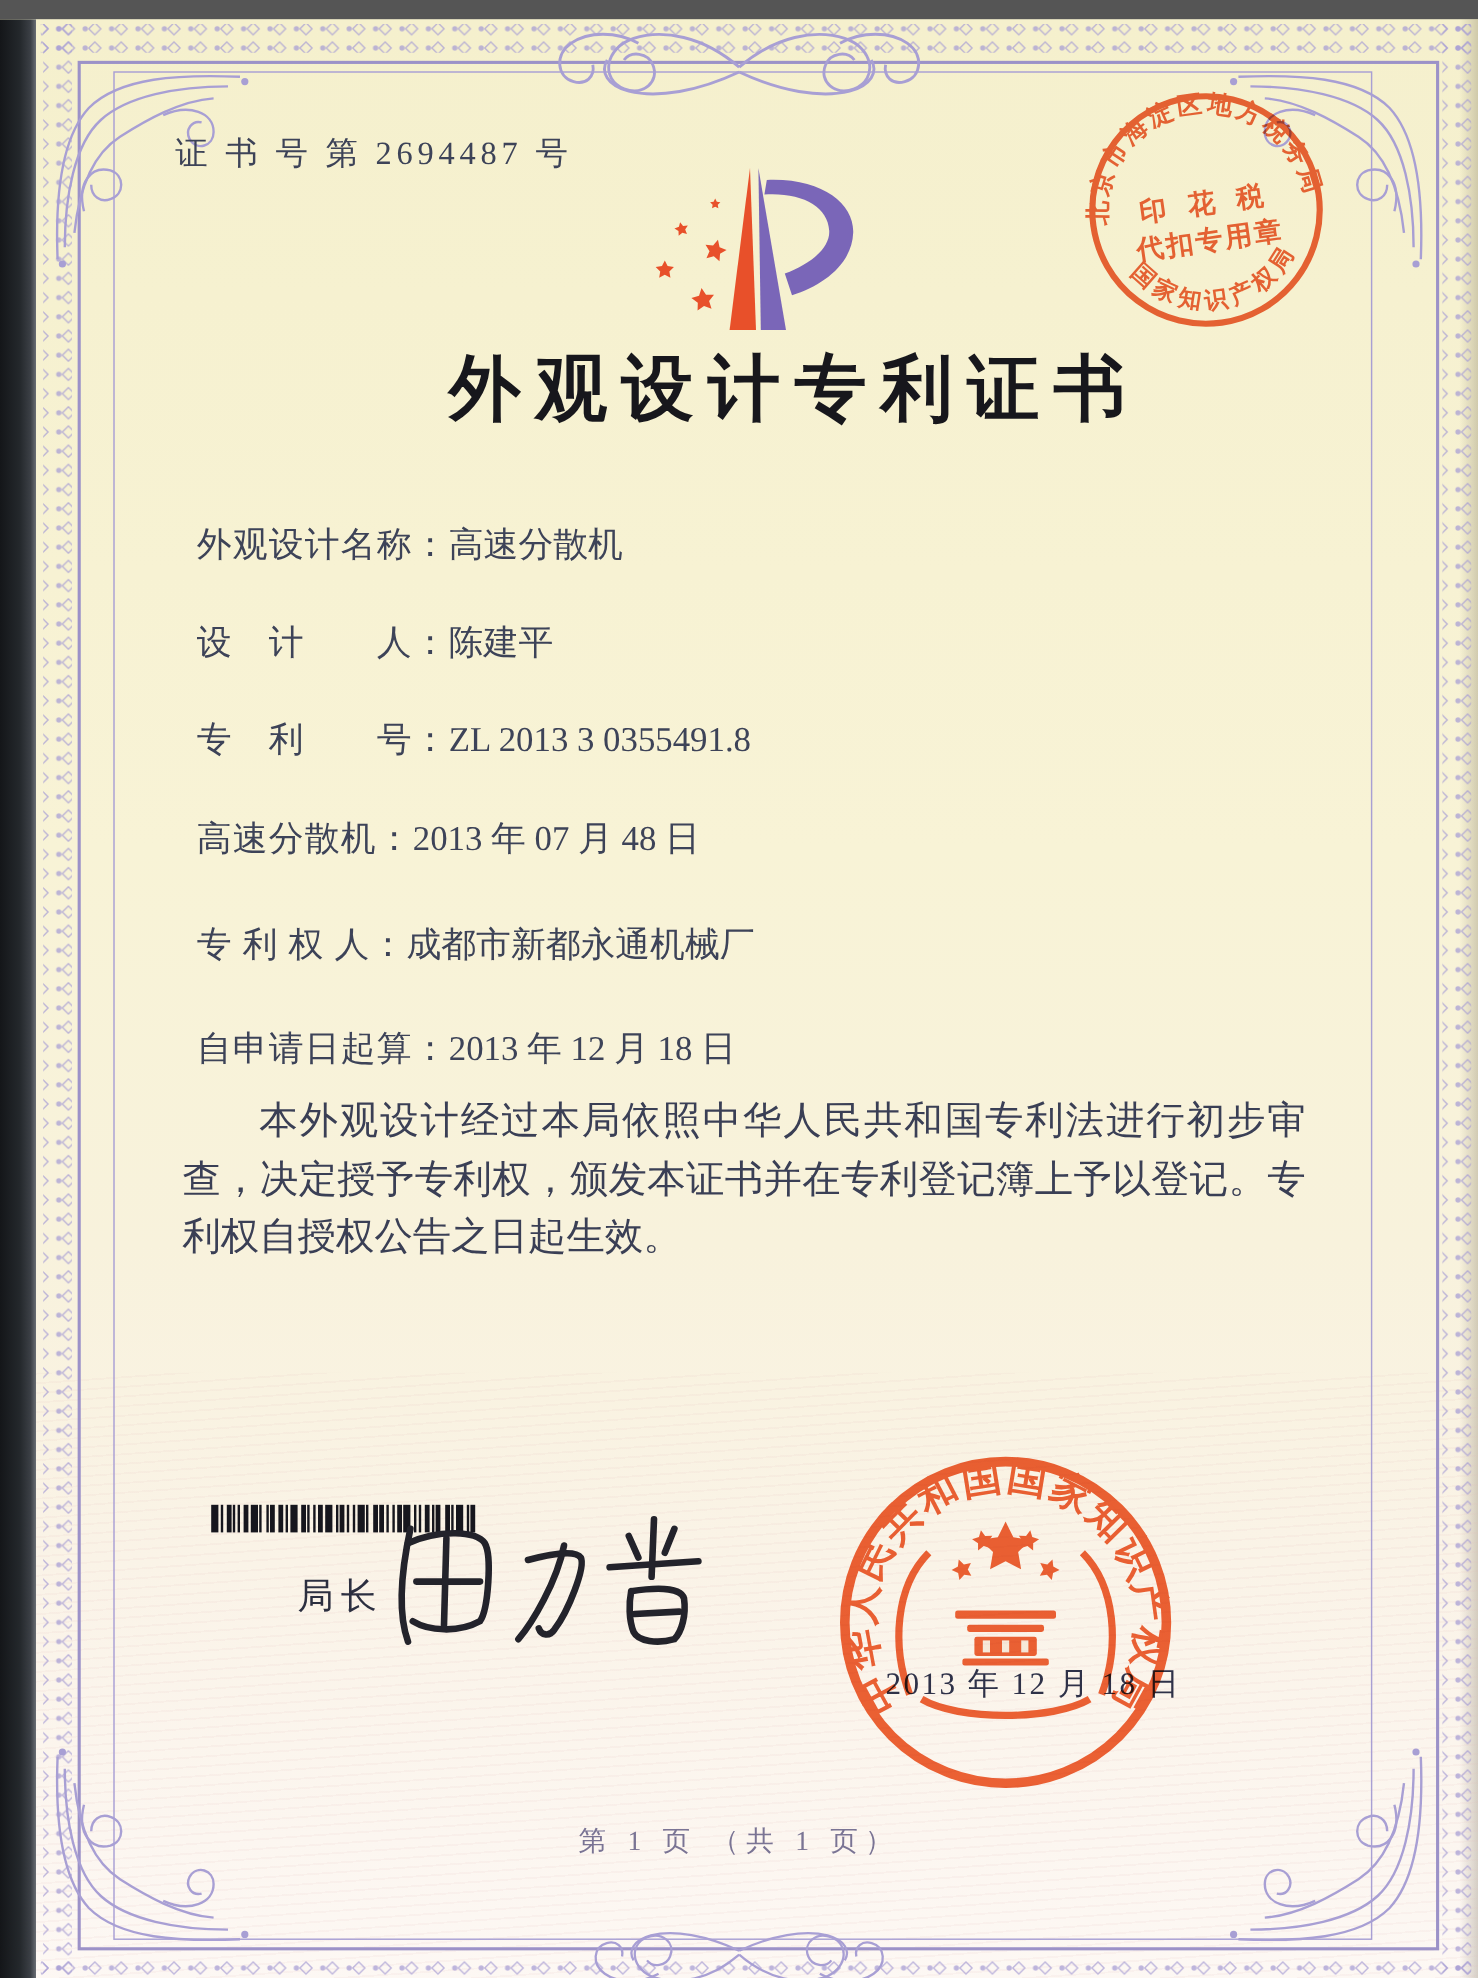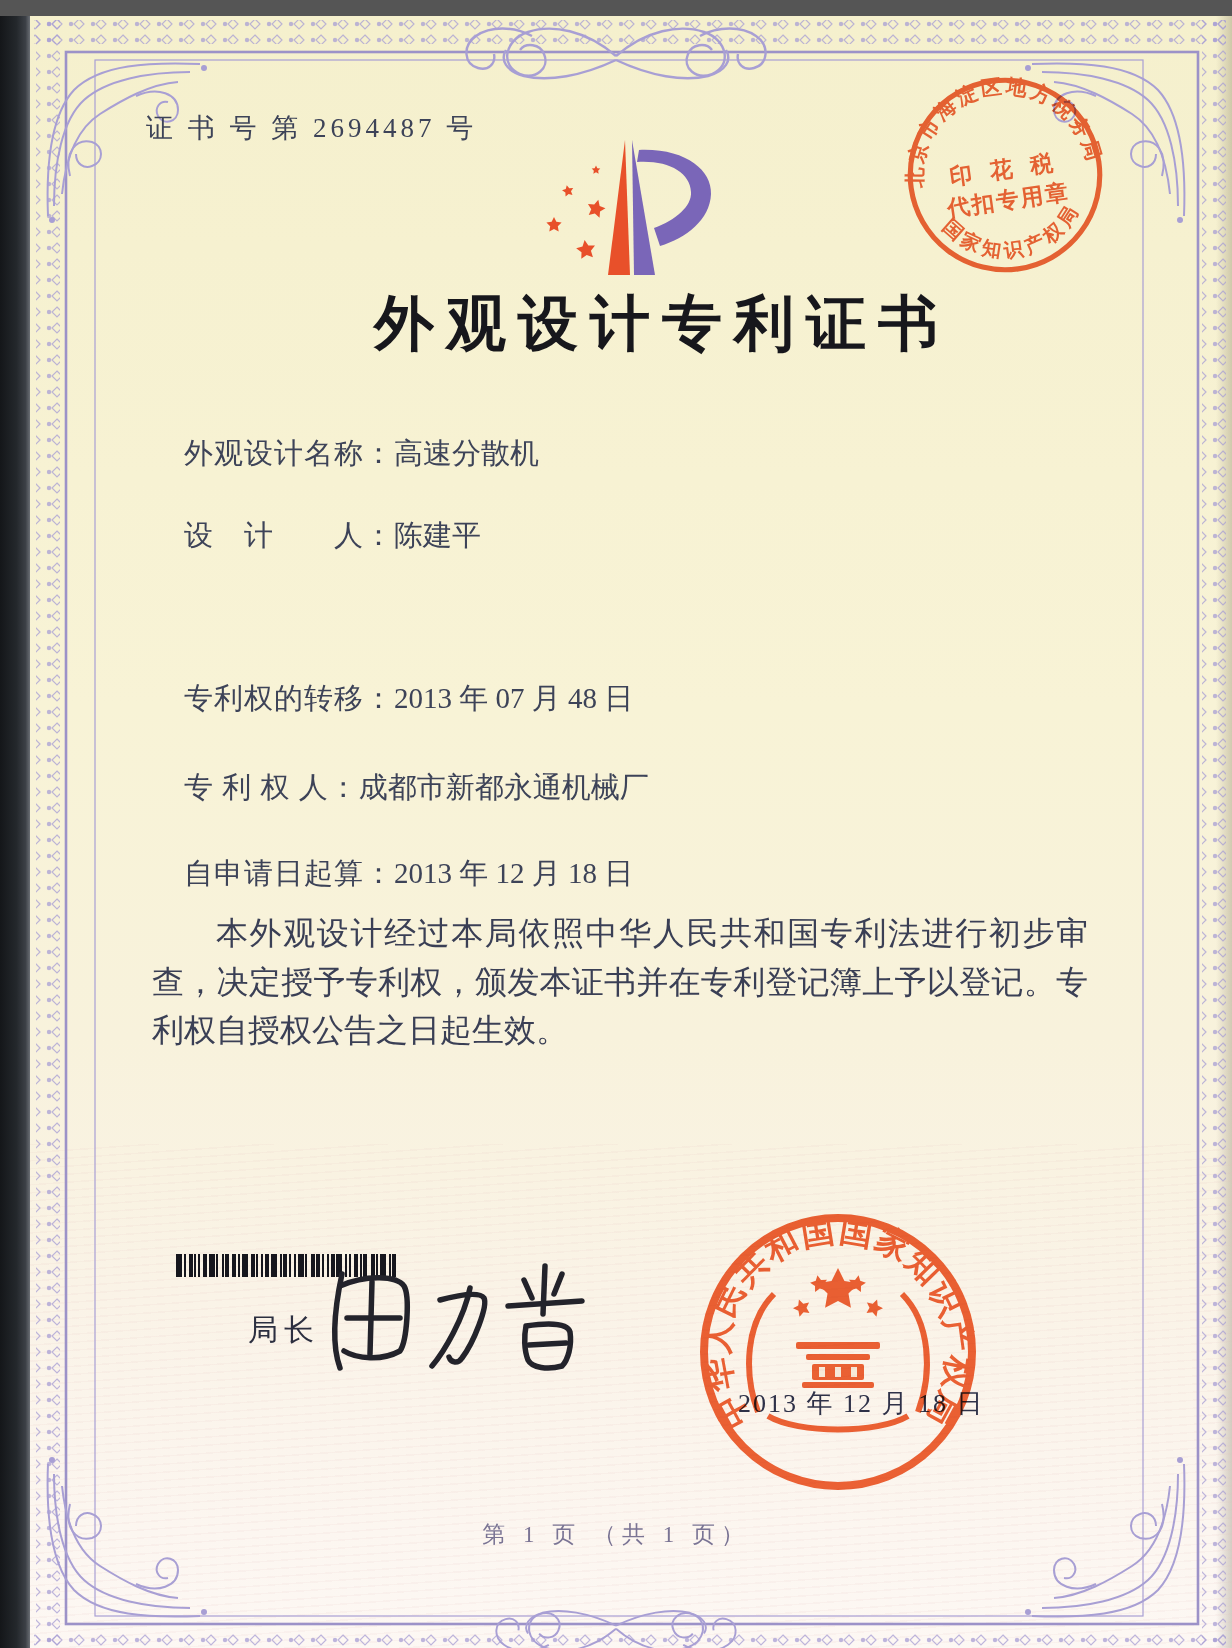--- a/index.html
+++ b/index.html
@@ -16,21 +16,21 @@
   .spine{left:0;top:0;width:30px;height:1648px;
     background:linear-gradient(90deg,#141619,#24282c 55%,#3c4046 85%,#6a6e74);}
   .edge-shadow{right:0;top:0;width:16px;height:1648px;
     background:linear-gradient(270deg,rgba(90,80,60,.25),rgba(90,80,60,0));}
   .guilloche{left:30px;bottom:0;width:1202px;height:520px;opacity:.5;
     background:repeating-linear-gradient(176deg,rgba(226,186,186,.22) 0 1.5px,rgba(255,255,255,0) 1.5px 8px);}
   
   .cert-no{left:146px;top:94px;font-size:27px;letter-spacing:4px;color:#3d4358;}
   .title{left:0;top:268px;width:1232px;text-align:center;font-size:60px;font-weight:700;
     letter-spacing:12px;color:#17171c;padding-left:46px;}
-  .field{left:184px;font-size:29px;color:#3d4358;white-space:nowrap;}
+  .field{left:164px;font-size:29px;color:#3d4358;white-space:nowrap;}
   .field .lbl{letter-spacing:1px;}
   .body-text{left:152px;top:893px;width:936px;font-size:32px;line-height:1.52;
     color:#3a3f55;text-align:justify;}
   .body-text p{margin:0 0 3px 0;text-indent:2em;}
   .footer{left:0;top:1503px;width:1232px;text-align:center;font-size:23px;
     letter-spacing:6px;color:#7a7494;}
   .bureau-chief{left:248px;top:1294px;font-size:30px;letter-spacing:6px;color:#2c2f40;}
   .seal-date{left:738px;top:1370px;font-size:26px;letter-spacing:2px;color:#2e3148;z-index:6;}
   .barcode{left:176px;top:1238px;width:236px;height:23px;font-size:0;z-index:3;}
   .barcode i{display:inline-block;height:100%;background:#16161d;}
@@ -124,22 +124,25 @@
       <textPath href="#taxBottom" startOffset="50%" text-anchor="middle">国家知识产权局</textPath>
     </text>
   </svg>
 
   <div class="abs field content" style="top:418px">
     <span class="lbl">外观设计名称：</span><span>高速分散机</span>
   </div>
   <div class="abs field content" style="top:500px">
     <span class="lbl">设　计　　人：</span><span>陈建平</span>
   </div>
+  <div class="abs field content" style="top:581px">
+    <span class="lbl">专　利　　号：</span><span>ZL 2013 3 0355491.8</span>
+  </div>
   <div class="abs field content" style="top:663px">
-    <span class="lbl">专利权的转移：</span><span>2013 年 07 月 48 日</span>
+    <span class="lbl">高速分散机：</span><span>2013 年 07 月 48 日</span>
   </div>
   <div class="abs field content" style="top:752px">
     <span class="lbl">专 利 权 人：</span><span>成都市新都永通机械厂</span>
   </div>
   <div class="abs field content" style="top:838px">
     <span class="lbl">自申请日起算：</span><span>2013 年 12 月 18 日</span>
   </div>
 
   <div class="abs body-text content">
     <p>本外观设计经过本局依照中华人民共和国专利法进行初步审查，决定授予专利权，颁发本证书并在专利登记簿上予以登记。专利权自授权公告之日起生效。</p>

